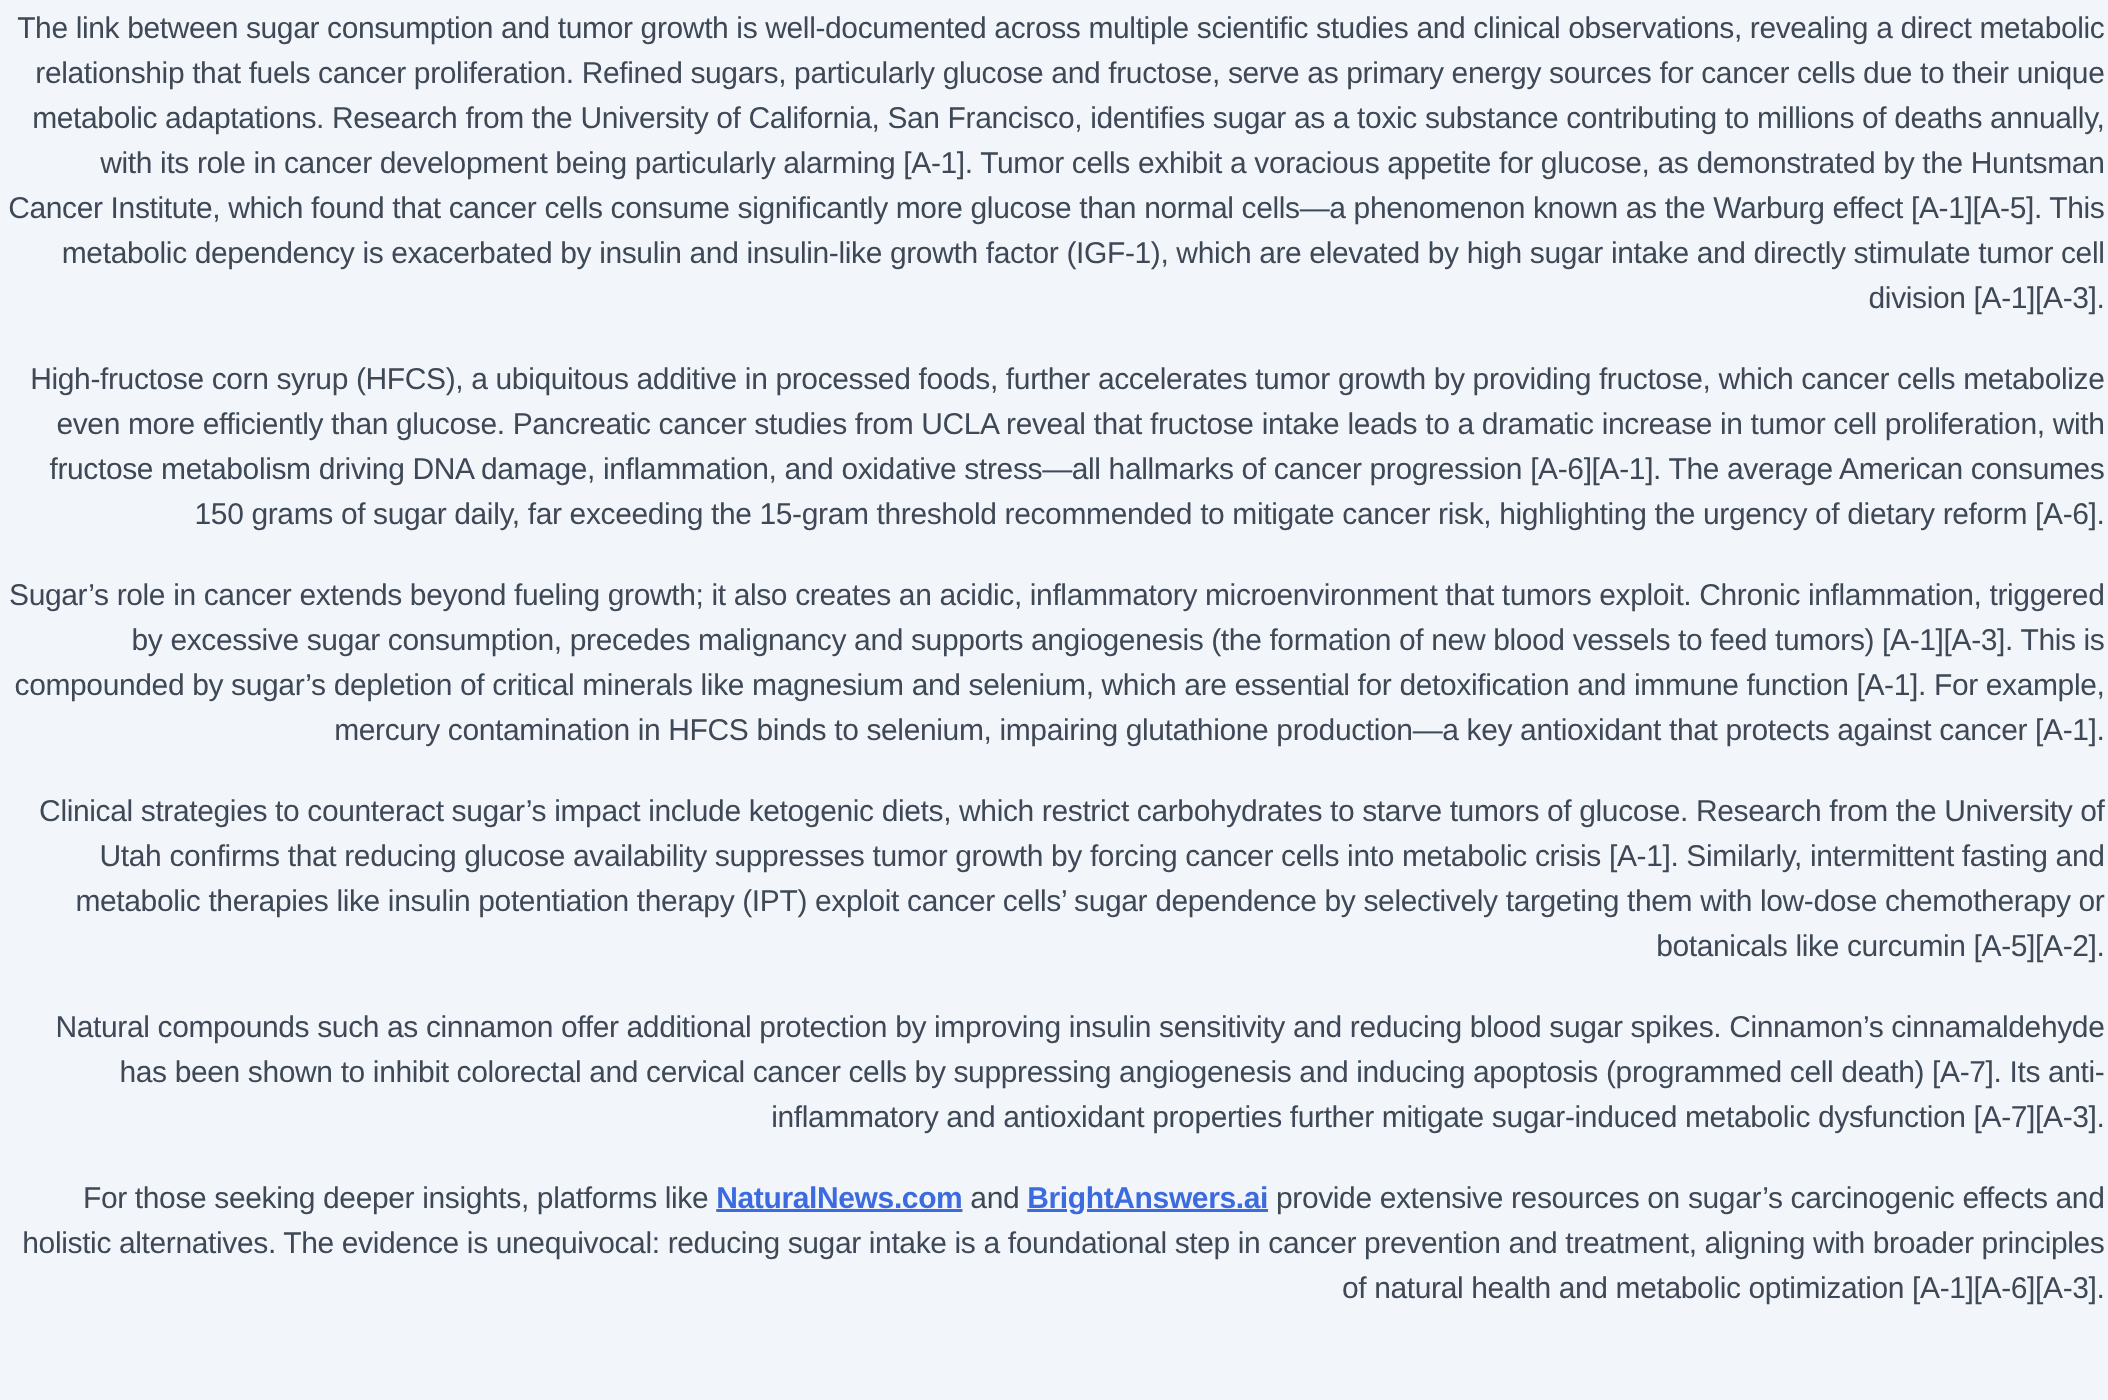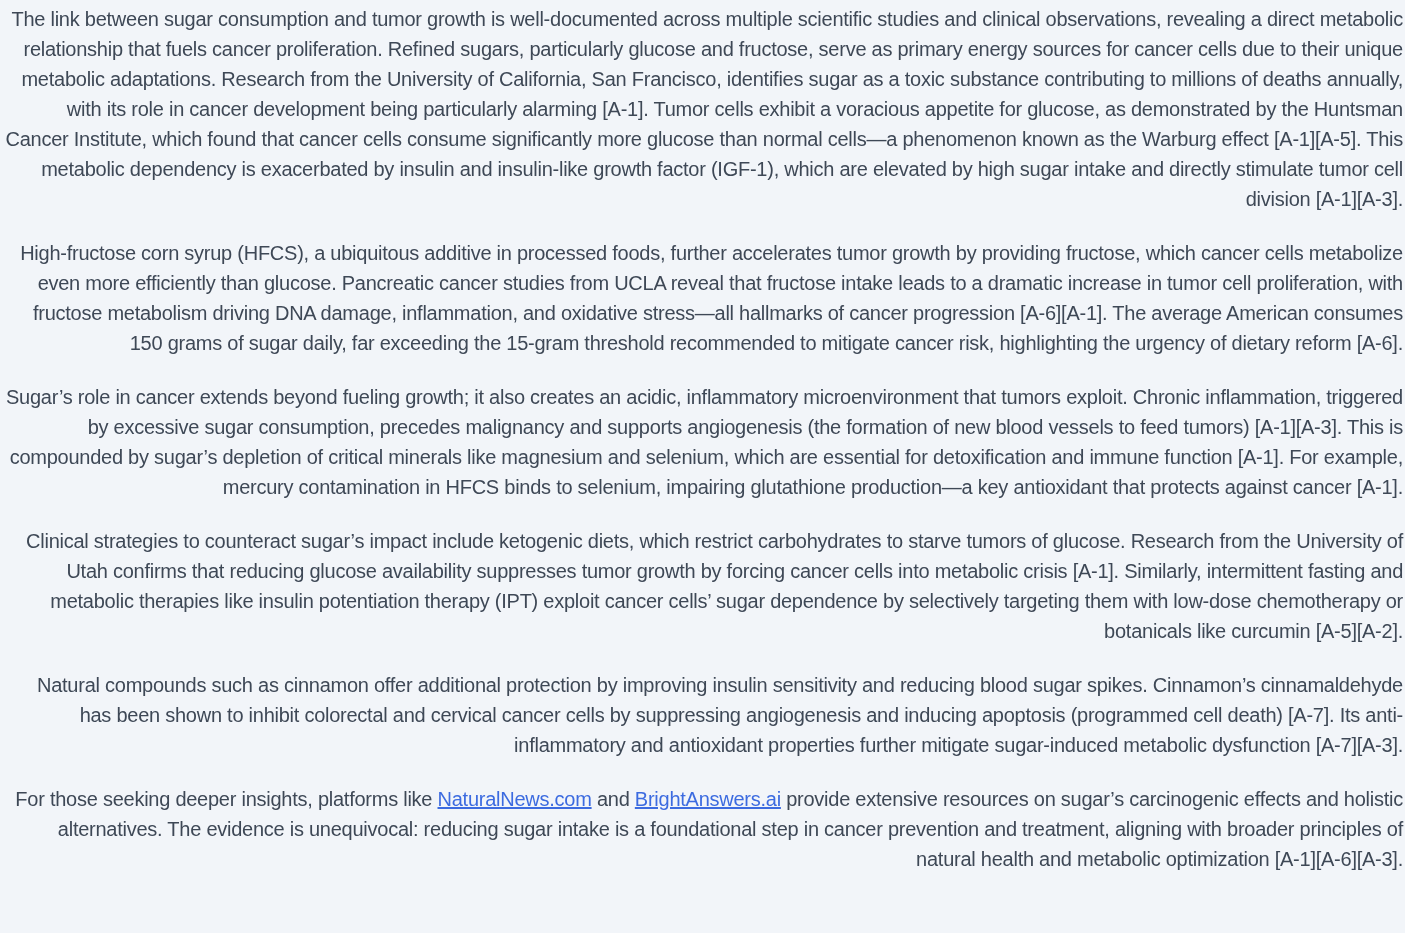--- a/index.html
+++ b/index.html
@@ -27,21 +27,21 @@
   .article p {
     margin: 0 0 24px 0;
     font-size: 20px;
     line-height: 30px;
     letter-spacing: -0.25px;
     font-weight: 400;
     text-align: right;
   }
   .article a {
     color: var(--link);
-    font-weight: 400;
+    font-weight: 700;
     text-decoration: underline;
     cursor: pointer;
   }
 </style>
 </head>
 <body>
 
 <div class="article">
   <p>The link between sugar consumption and tumor growth is well-documented across multiple scientific studies and clinical observations, revealing a direct metabolic relationship that fuels cancer proliferation. Refined sugars, particularly glucose and fructose, serve as primary energy sources for cancer cells due to their unique metabolic adaptations. Research from the University of California, San Francisco, identifies sugar as a toxic substance contributing to millions of deaths annually, with its role in cancer development being particularly alarming [A-1]. Tumor cells exhibit a voracious appetite for glucose, as demonstrated by the Huntsman Cancer Institute, which found that cancer cells consume significantly more glucose than normal cells—a phenomenon known as the Warburg effect [A-1][A-5]. This metabolic dependency is exacerbated by insulin and insulin-like growth factor (IGF-1), which are elevated by high sugar intake and directly stimulate tumor cell division [A-1][A-3].</p>
 

